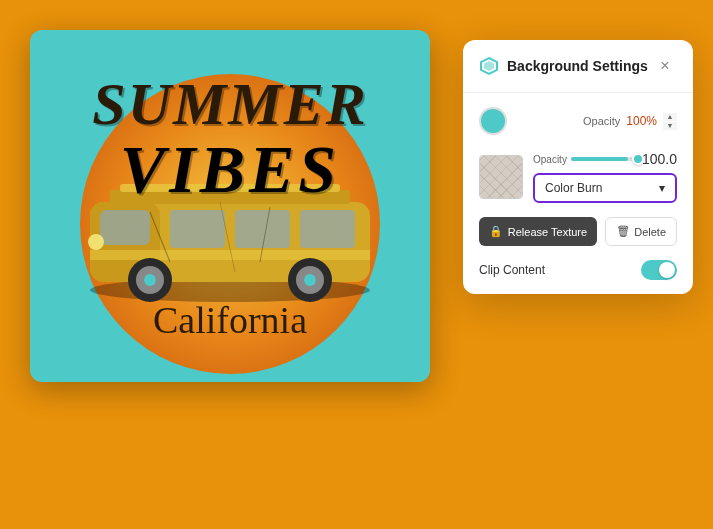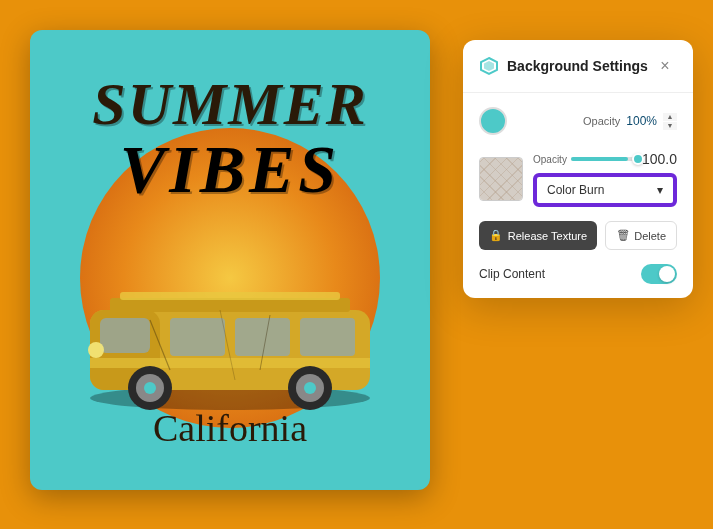--- a/index.html
+++ b/index.html
@@ -20,21 +20,21 @@
       width: 713px;
       height: 529px;
     }
 
     
     .artwork-card {
       position: absolute;
       left: 30px;
       top: 30px;
       width: 400px;
-      height: 460px;
+      height: 352px;
       background-color: #4DC9C8;
       border-radius: 12px;
       overflow: hidden;
       box-shadow: 0 8px 30px rgba(0,0,0,0.3);
     }
 
     .artwork-inner {
       width: 100%;
       height: 100%;
       position: relative;
@@ -190,21 +190,21 @@
     }
 
     .opacity-label {
       font-size: 11px;
       color: #666;
     }
 
     .opacity-value {
       font-size: 12px;
       font-weight: 500;
-      color: #0c4a6e;
+      color: #c2410c;
     }
 
     .opacity-spinbox {
       display: flex;
       flex-direction: column;
       gap: 1px;
     }
 
     .spin-btn {
       width: 14px;
@@ -299,21 +299,21 @@
       font-weight: 400;
       flex-shrink: 0;
     }
 
     .blend-mode-select {
       width: 100%;
       display: flex;
       align-items: center;
       justify-content: space-between;
       padding: 6px 10px;
-      border: 4px solid #6d28d9;
+      border: 2px solid #6d28d9;
       border-radius: 6px;
       font-size: 12px;
       color: #333;
       background: white;
       cursor: pointer;
     }
 
     .action-row {
       display: flex;
       gap: 8px;

